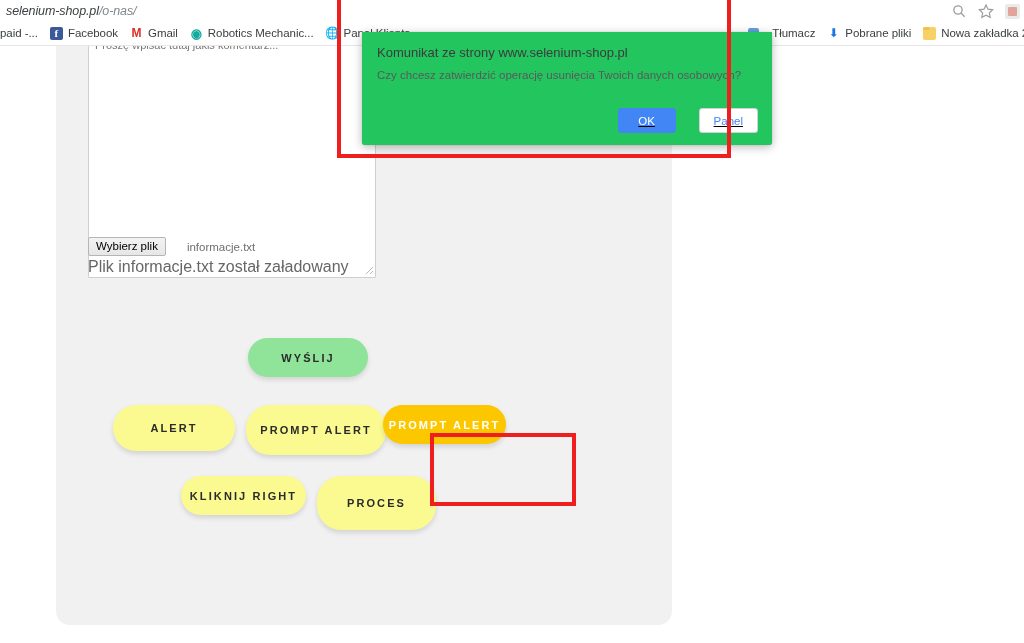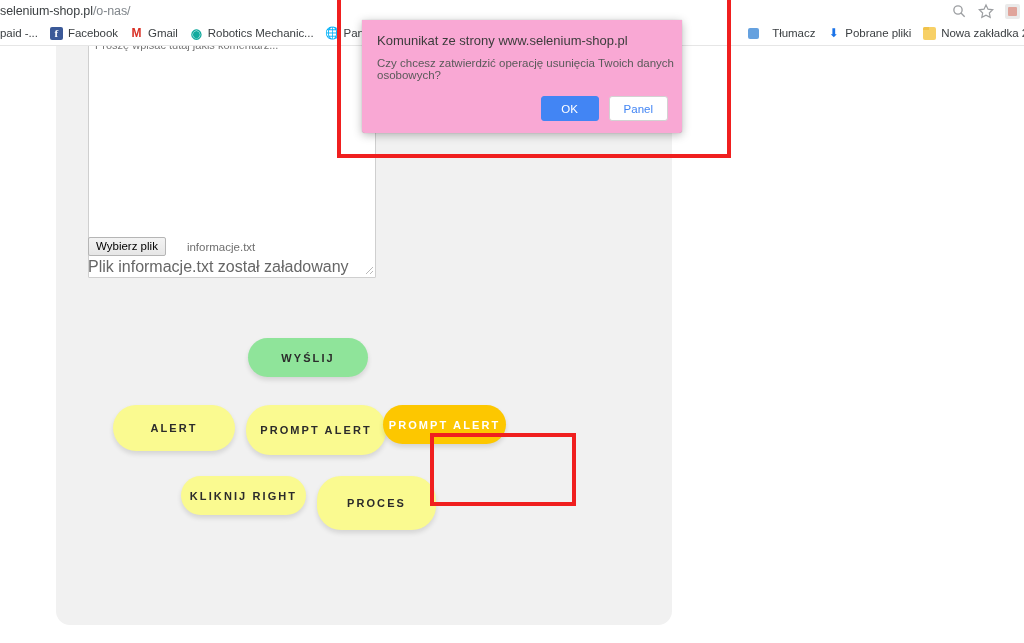--- a/index.html
+++ b/index.html
@@ -35,22 +35,24 @@
     top: 0; left: 0;
     width: 1024px;
     height: 22px;
     background: #ffffff;
     display: flex;
     align-items: center;
   }
   #url-text {
     font-size: 12.5px;
     color: #3c4043;
+    padding-left: 6px;
     letter-spacing: -0.1px;
     white-space: nowrap;
+    font-style: italic;
   }
   #url-text .url-path { color: #80868b; }
   #omnibox-icons {
     position: absolute;
     right: 4px;
     top: 0;
     height: 22px;
     display: flex;
     align-items: center;
     gap: 11px;
@@ -269,23 +271,23 @@
   }
   #annot-confirm {
     left: 430px; top: 388px;
     width: 146px; height: 73px;
     z-index: 41;
   }
 
   
   #js-dialog {
     position: absolute;
-    left: 362px; top: 20px;
-    width: 320px; height: 113px;
-    background: #f9a8d4;
+    left: 362px; top: 32px;
+    width: 410px; height: 113px;
+    background: #22c55e;
     border-bottom-left-radius: 3px;
     border-bottom-right-radius: 3px;
     box-shadow: 0 2px 10px rgba(0,0,0,0.28), 0 0 1px rgba(0,0,0,0.3);
     z-index: 30;
     font-family: "Liberation Sans", sans-serif;
   }
   #dialog-title {
     position: absolute;
     left: 15px; top: 13px;
     font-size: 13px;
@@ -294,21 +296,22 @@
   #dialog-message {
     position: absolute;
     left: 15px; top: 37px;
     font-size: 11.5px;
     color: #5a5a5a;
   }
   #dialog-buttons {
     position: absolute;
     right: 14px; bottom: 12px;
     display: flex;
-    gap: 10px;
+    gap: 23px;
+    text-decoration: underline;
   }
   .dlg-btn {
     font-family: "Liberation Sans", sans-serif;
     font-size: 11.5px;
     border-radius: 3px;
     height: 25px;
     min-width: 58px;
     padding: 0 14px;
     cursor: pointer;
     box-sizing: border-box;

